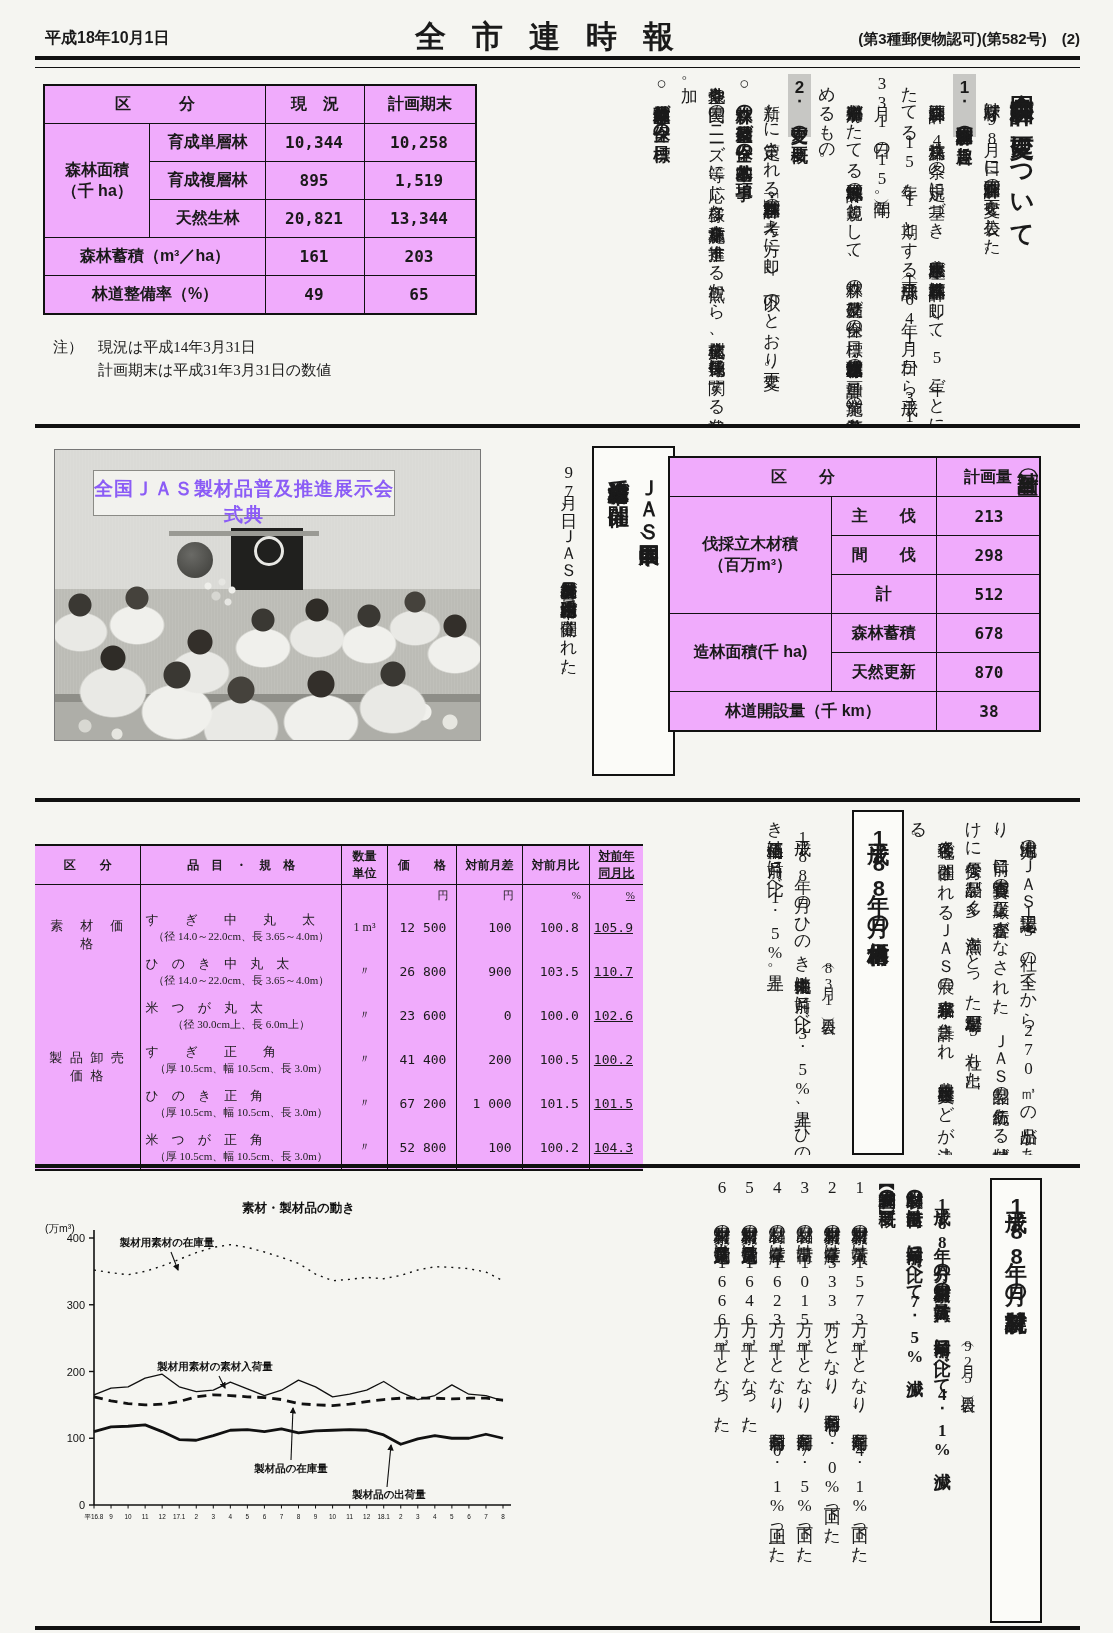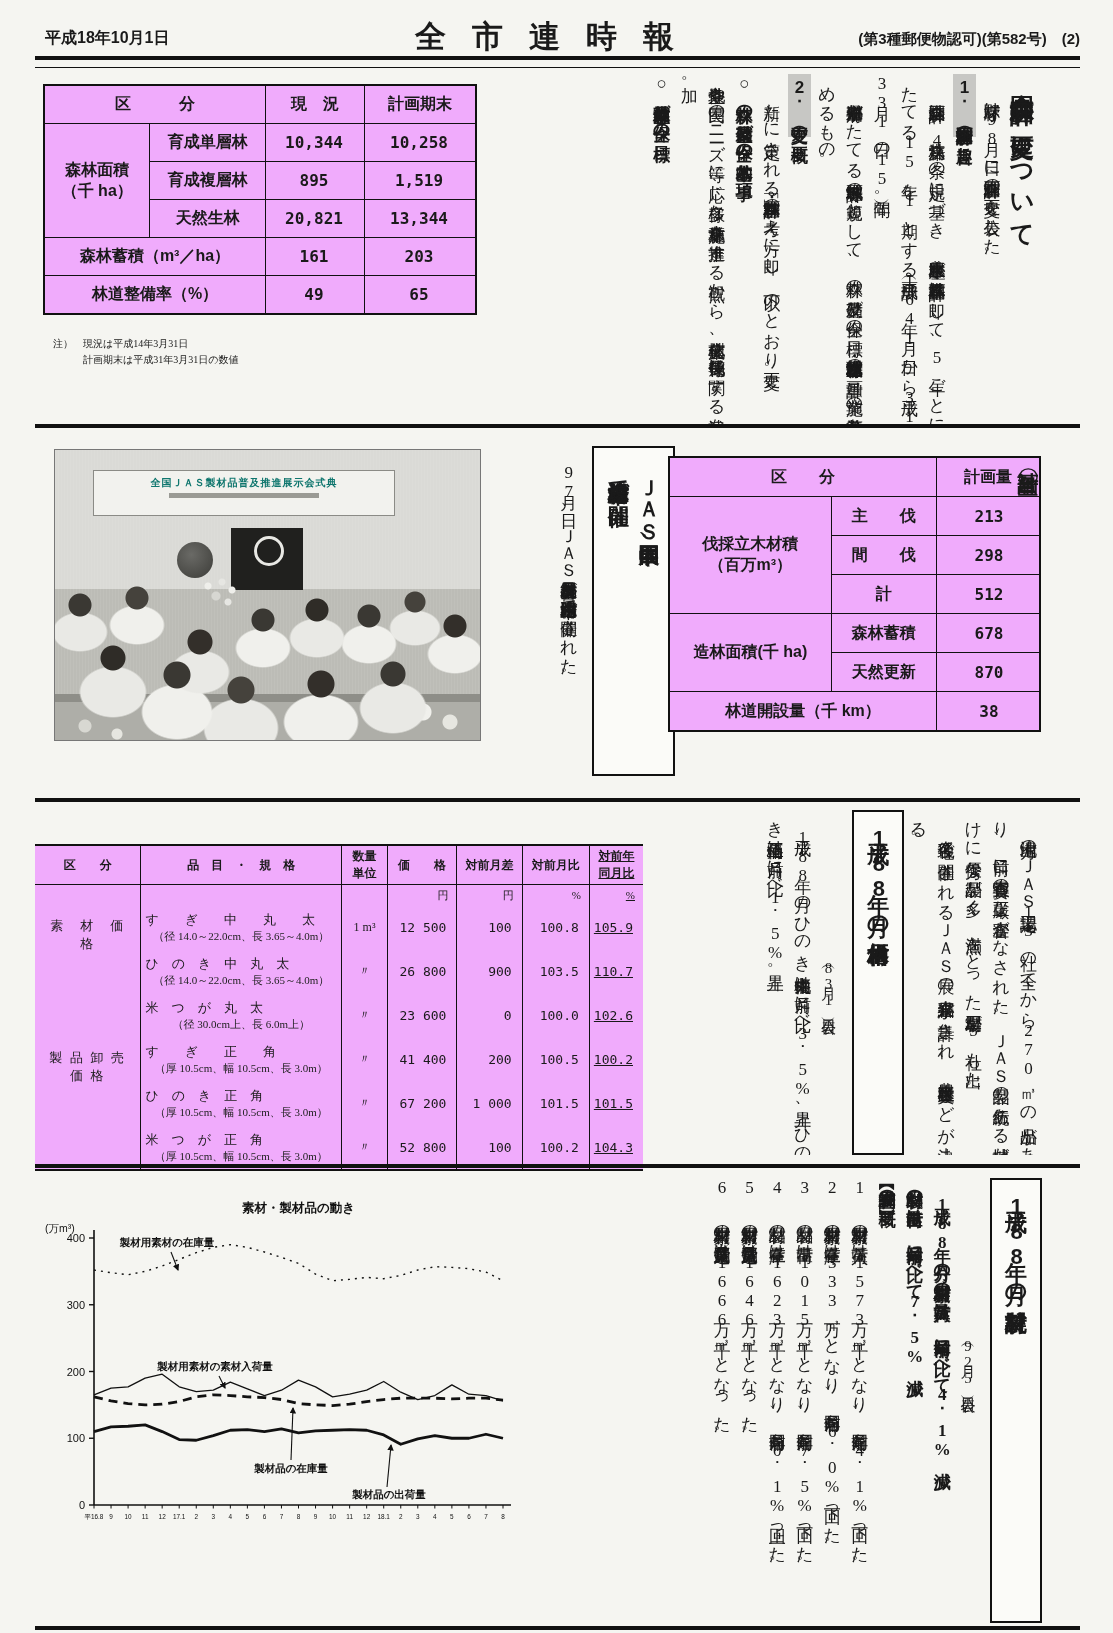--- a/index.html
+++ b/index.html
@@ -53,21 +53,21 @@
   .grid-table th,.grid-table td{
     border:1.5px solid #111;
     font-family:"Liberation Sans","DejaVu Sans",sans-serif;
     font-size:16px;font-weight:bold;text-align:center;
     padding:8px 10px;white-space:pre-line;
   }
   .grid-table td.num{
     font-family:"DejaVu Sans Mono",monospace;font-weight:bold;
     text-align:center;padding-right:12px;font-size:16px;
   }
-  .note{font-size:10px;white-space:pre-line;line-height:1.55;}
+  .note{font-size:15px;white-space:pre-line;line-height:1.55;}
 
   
   .price-table{width:608px;border-top:2.5px solid #111;border-bottom:2.5px solid #111;}
   .price-table th,.price-table td{
     font-size:12px;padding:2px 4px;vertical-align:middle;
     border-left:1px solid #111;border-right:1px solid #111;
   }
   .price-table th{font-family:"Liberation Sans","DejaVu Sans",sans-serif;
     border-bottom:1.5px solid #111;height:34px;font-weight:bold;}
   .price-table th:first-child,.price-table td:first-child{border-left:none;}
@@ -88,22 +88,22 @@
 
   
   .photo{position:absolute;width:425px;height:290px;background:#c9c9c5;
     outline:1px solid #777;overflow:hidden;}
   .photo-wall{position:absolute;inset:0;
     background:
       repeating-linear-gradient(90deg,rgba(255,255,255,.06) 0 1px,transparent 1px 3px),
       linear-gradient(180deg,#dadad6 0 48%,#bcbcb6 48% 100%);}
   .photo-banner{position:absolute;left:38px;top:20px;width:300px;height:44px;
     background:#f2f2ee;border:1px solid #8b8b86;text-align:center;}
-  .photo-banner .bt{display:block;margin-top:5px;font-size:10px;font-weight:bold;
-    letter-spacing:1px;font-family:Liberation Sans, sans-serif;color:#0f766e;}
+  .photo-banner .bt{display:block;margin-top:5px;font-size:19px;font-weight:bold;
+    letter-spacing:1px;font-family:Liberation Sans, sans-serif;color:#8b5cf6;}
   .photo-banner::after{content:"";display:block;margin:3px auto 0;width:150px;height:5px;
     background:#9a9a94;}
   .photo-flagdisc{position:absolute;left:122px;top:92px;width:36px;height:36px;border-radius:50%;
     background:radial-gradient(circle at 40% 35%,#6a6a66,#3c3c38);}
   .photo-darkflag{position:absolute;left:176px;top:78px;width:72px;height:62px;background:#20201e;}
   .photo-darkflag::after{content:"";position:absolute;left:23px;top:8px;width:24px;height:24px;
     border-radius:50%;border:3px solid #e8e8e4;background:#20201e;}
   .photo-flowers{position:absolute;left:145px;top:128px;width:40px;height:36px;
     background:
       radial-gradient(circle 4px at 8px 8px,#efefeb 0 3px,transparent 4px),

